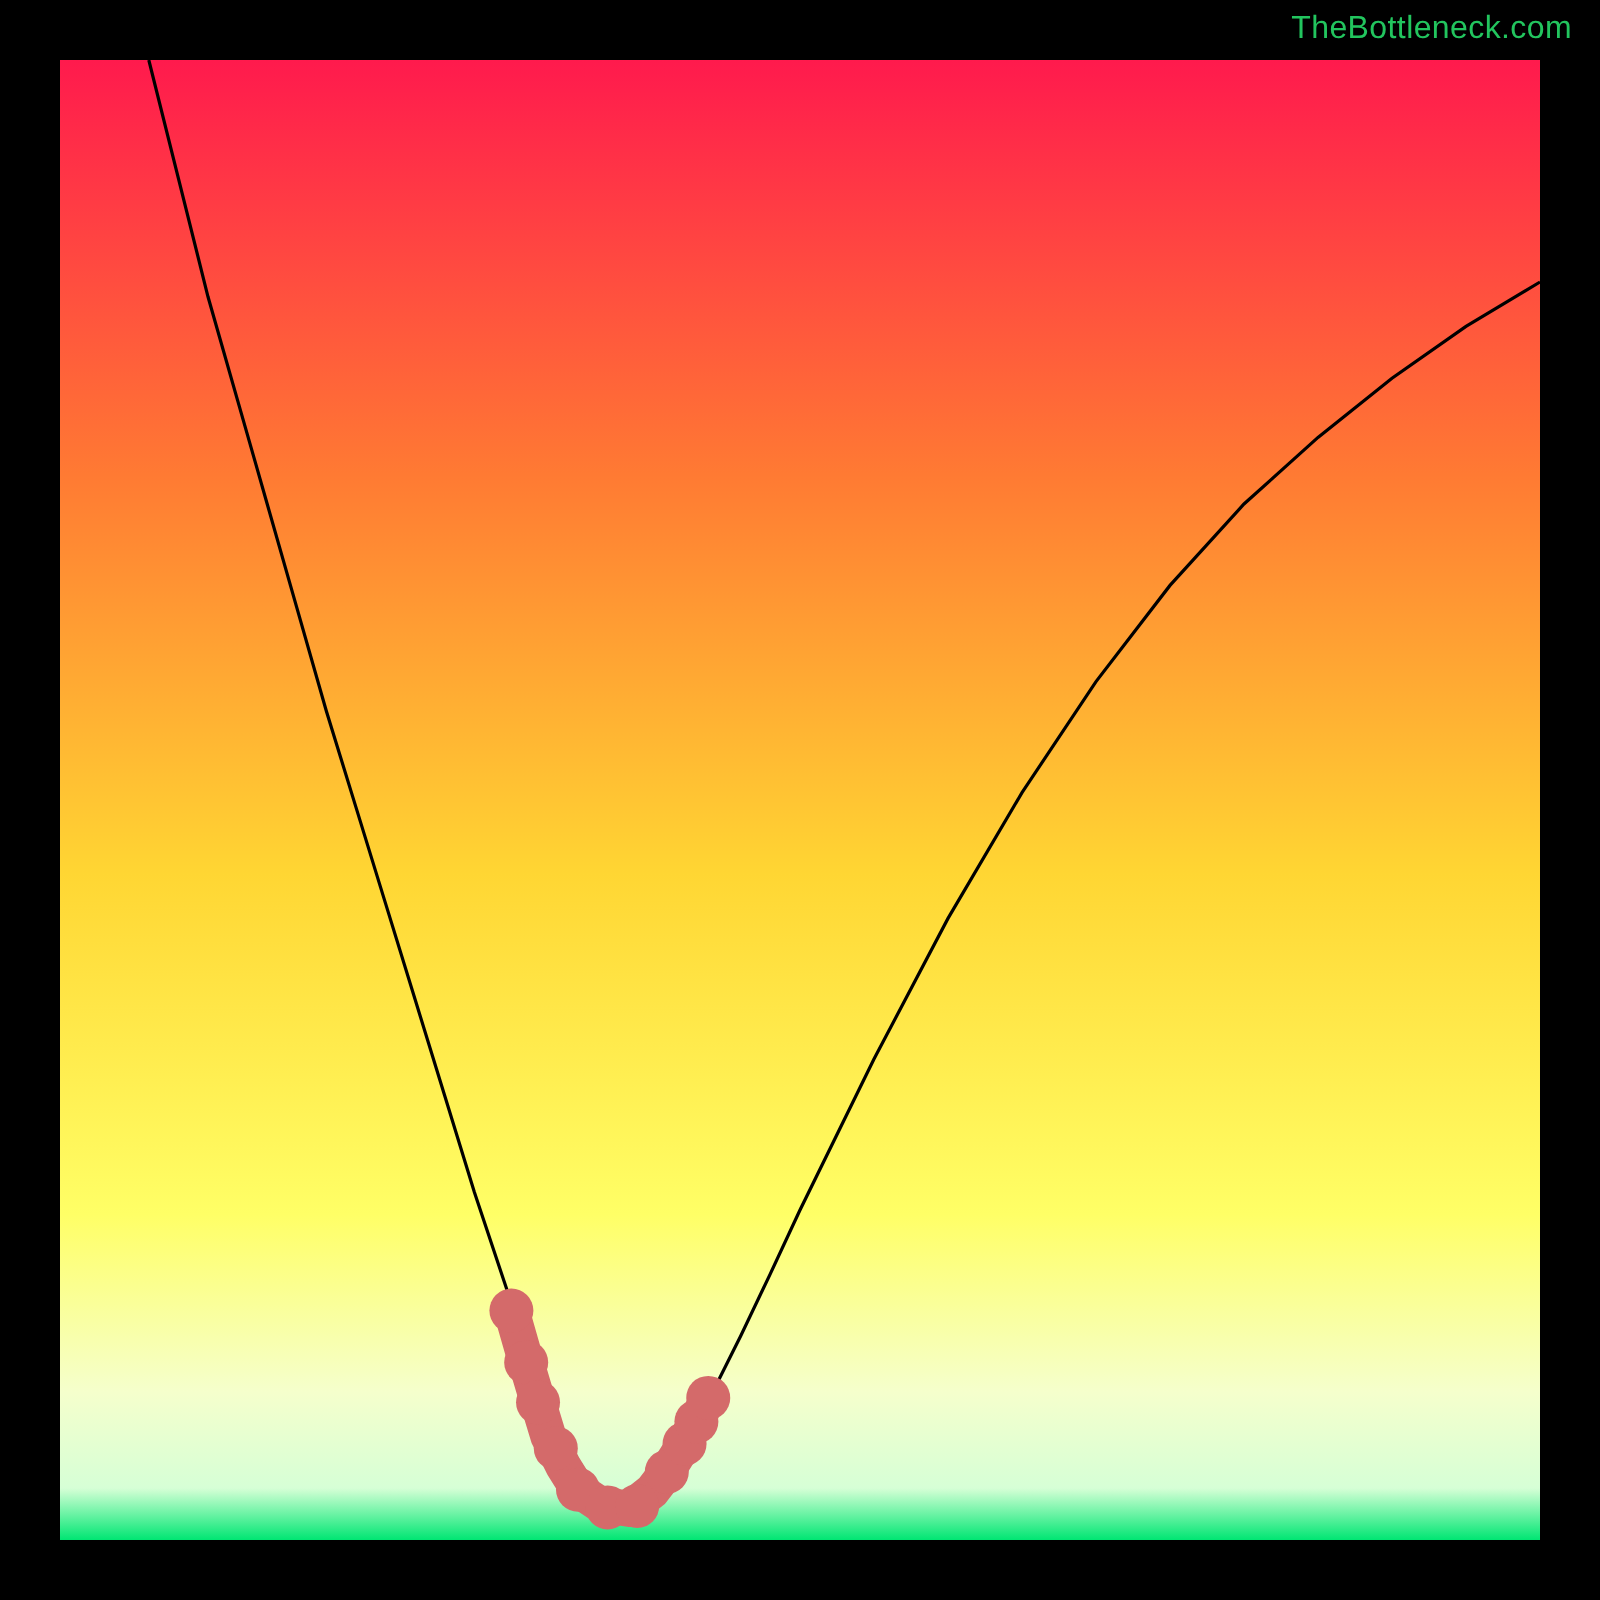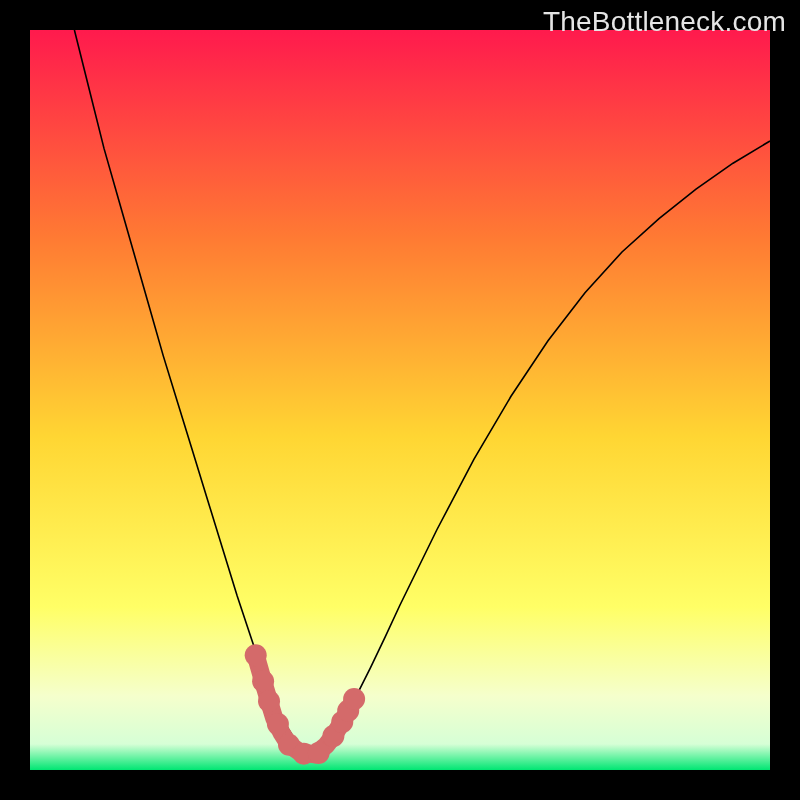--- a/index.html
+++ b/index.html
@@ -8,22 +8,22 @@
     width: 800px;
     height: 800px;
     background: #000;
     position: relative;
     font-family: Arial, sans-serif;
   }
   .watermark {
     position: absolute;
     top: 6px;
     right: 14px;
-    color: #e5e5e5;
-    font-size: 28px;
+    color: #22c55e;
+    font-size: 16px;
     font-weight: 500;
     z-index: 10;
     letter-spacing: 0.2px;
     text-align: center;
   }
   .plot {
     position: absolute;
     top: 30px;
     left: 30px;
     width: 740px;

